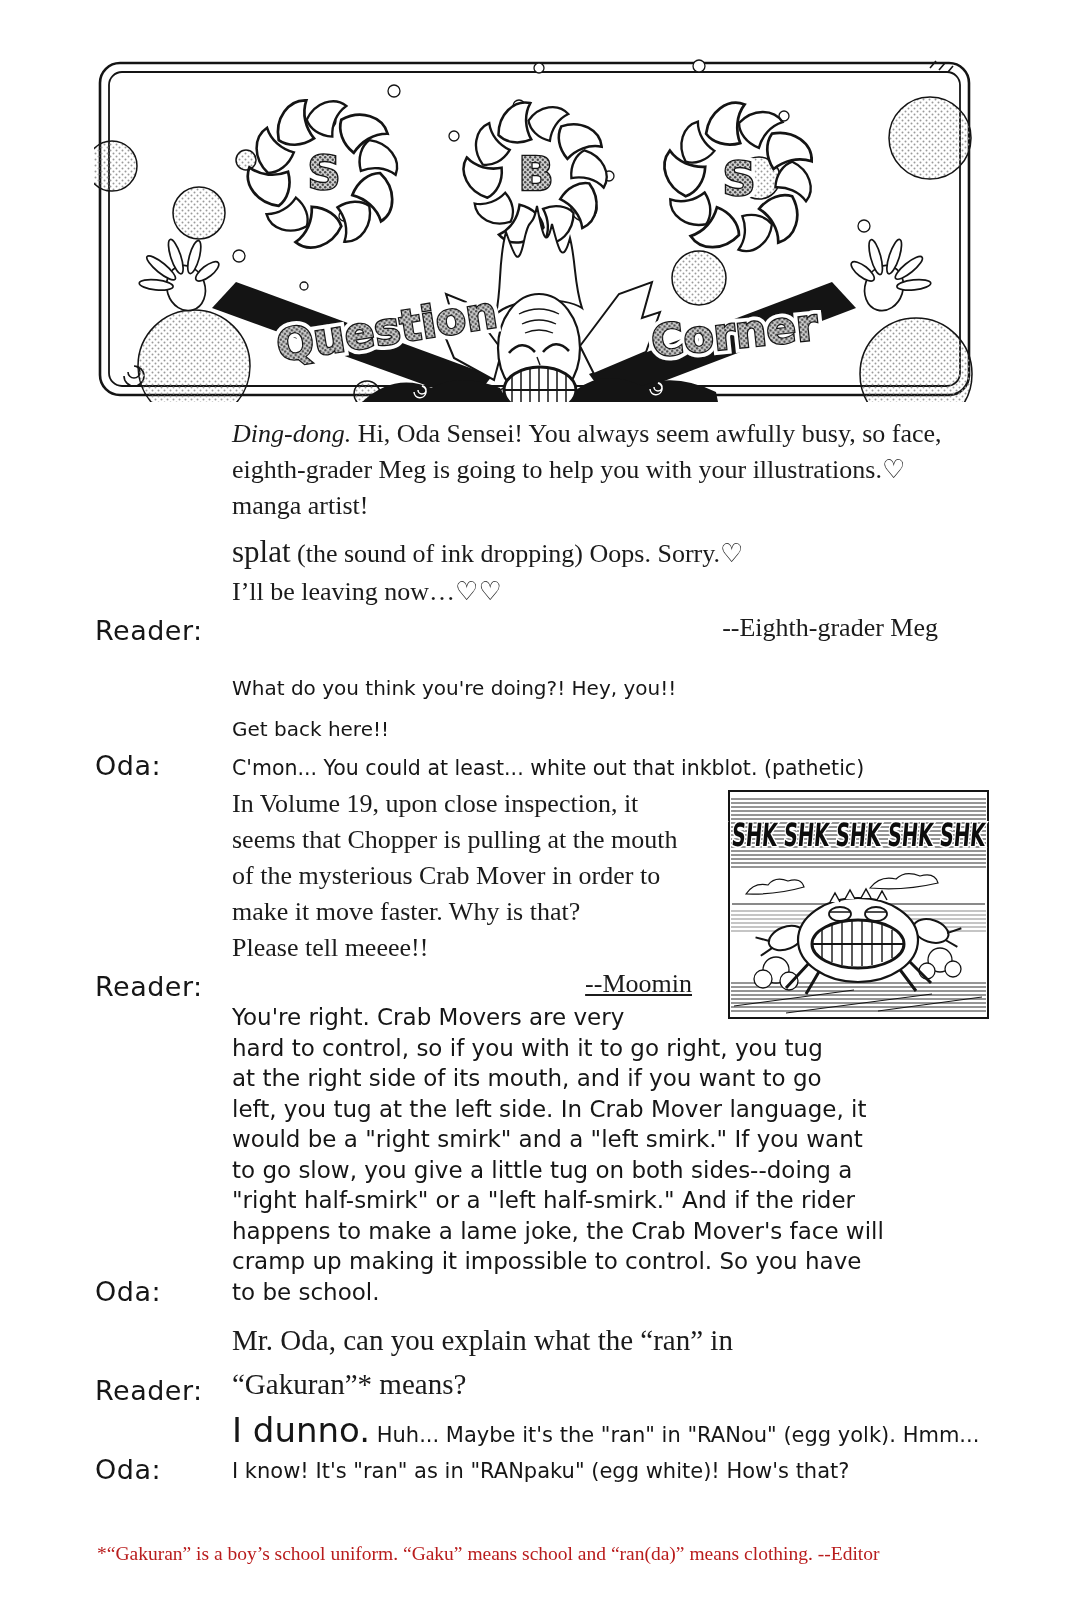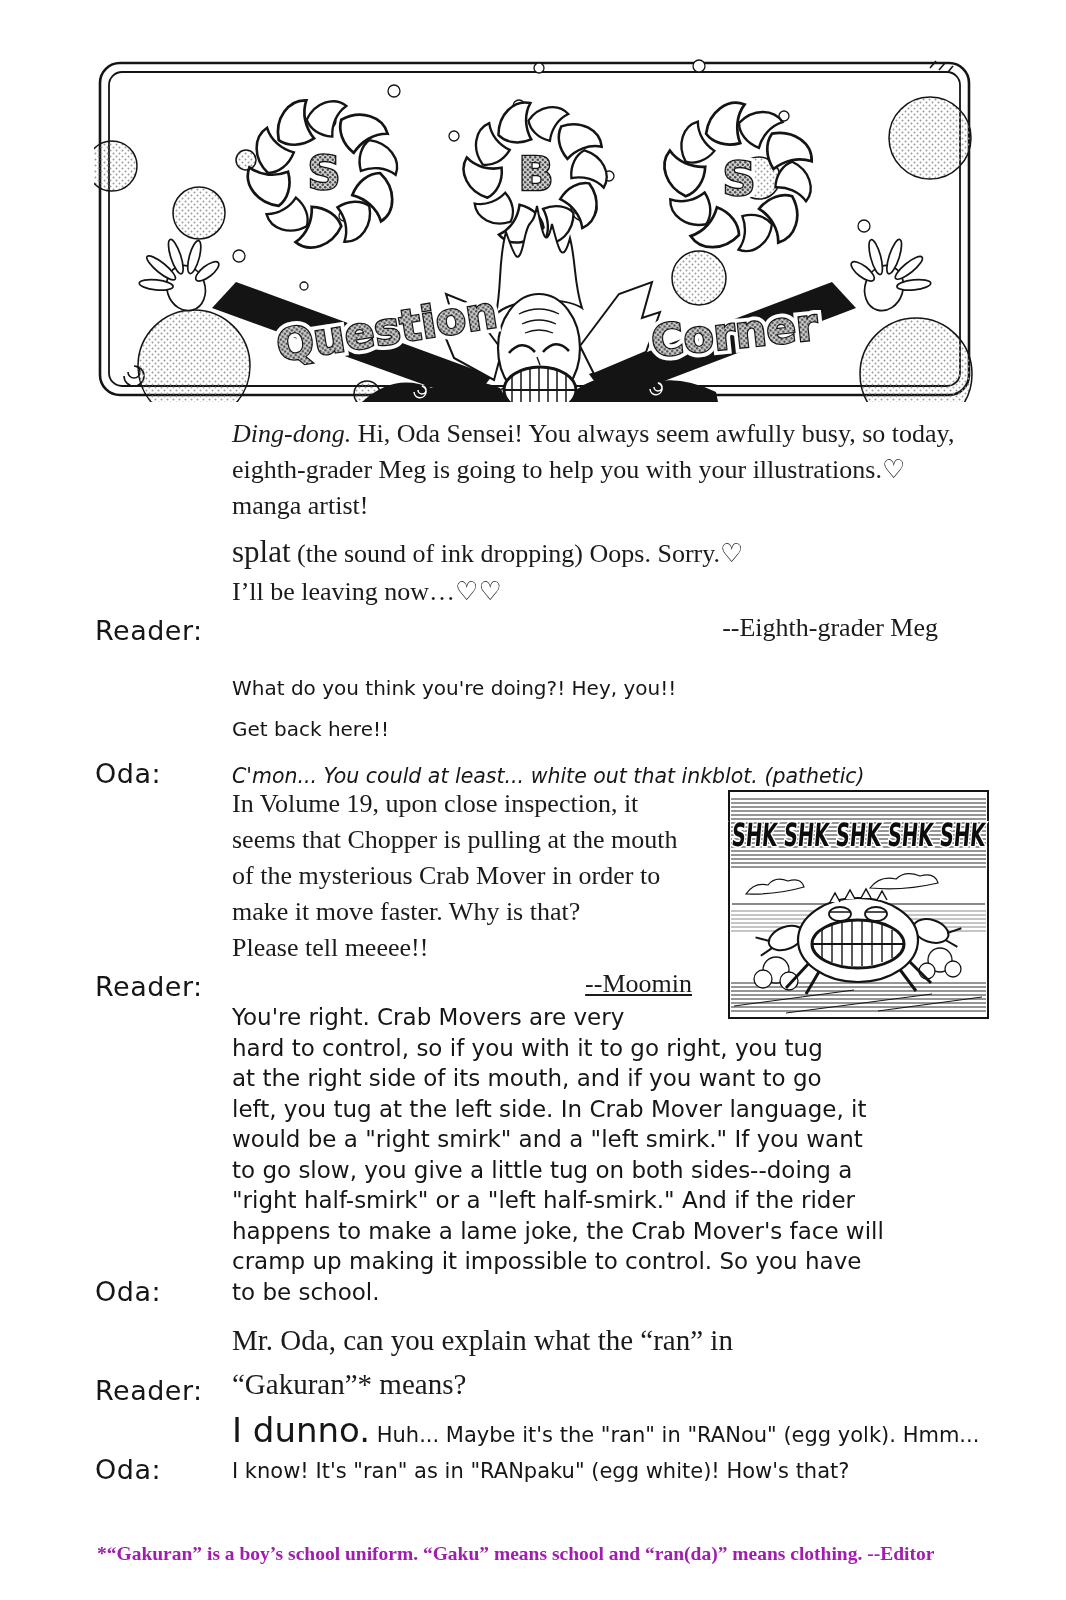--- a/index.html
+++ b/index.html
@@ -19,30 +19,30 @@
   }
   .serifbody .ln{white-space:nowrap;font-size:26px;line-height:36px;}
   .it{font-style:italic;}
   .splat-line{white-space:nowrap;font-size:26px;line-height:40px;margin-top:8px;}
   .splat-word{font-size:31px;}
   .attr{font-size:26px;line-height:36px;text-align:right;}
   .attr1{width:706px;margin-top:0;}
   .attr3{width:460px;margin-top:0px;text-decoration:underline;}
   .hand{font-family:"DejaVu Sans","Liberation Sans",sans-serif;color:#161616;}
   .big-hand{white-space:nowrap;font-size:20px;line-height:41px;}
-  .small-hand{white-space:nowrap;font-size:20.5px;line-height:26px;margin-top:13px;font-style:italic;}
+  .small-hand{white-space:nowrap;font-size:20.5px;line-height:26px;margin-top:5px;}
   .ans-ln{white-space:nowrap;font-size:23px;line-height:30.5px;}
   .q3 .ln{white-space:nowrap;font-size:29px;line-height:44px;}
   .dunno-big{font-size:34px;}
   .dunno-rest{font-size:21px;}
   .a3-l1{white-space:nowrap;line-height:40px;}
   .a3-l2{white-space:nowrap;font-size:21px;line-height:28px;}
   .footnote{
     position:absolute;left:97px;top:1543px;width:900px;
-    font-size:19.5px;color:#a21caf;white-space:nowrap;font-weight:bold;
+    font-size:19.5px;color:#b91c1c;white-space:nowrap;
   }
   text{user-select:none;}
 </style>
 </head>
 <body>
 
 <div class="page">
 
   <svg class="header-art" viewBox="0 0 882 346">
     <defs>
@@ -198,21 +198,21 @@
     </g>
     <g transform="translate(642 292) rotate(-6)" font-family="'DejaVu Sans','Liberation Sans',sans-serif" font-weight="bold" font-size="44" text-anchor="middle">
       <text fill="none" stroke="#fff" stroke-width="10">Corner</text>
       <text fill="url(#htDark)" stroke="#141414" stroke-width="2.4" paint-order="stroke">Corner</text>
     </g>
   </svg>
 
   <div class="row" style="top:416px">
     <div class="label">Reader:</div>
     <div class="serifbody">
-      <div class="ln"><span class="it">Ding-dong.</span><span> Hi, Oda Sensei! You always seem awfully busy, so today,</span></div>
+      <div class="ln"><span class="it">Ding-dong.</span><span> Hi, Oda Sensei! You always seem awfully busy, so face,</span></div>
       <div class="ln">eighth-grader Meg is going to help you with your illustrations.♡</div>
       <div class="ln">manga artist!</div>
       <div class="splat-line"><span class="splat-word">splat</span><span> (the sound of ink dropping) Oops. Sorry.♡</span></div>
       <div class="ln">I’ll be leaving now…♡♡</div>
       <div class="attr attr1">--Eighth-grader Meg</div>
     </div>
   </div>
 
   <div class="row" style="top:668px">
     <div class="label" style="padding-top:8px">Oda:</div>

